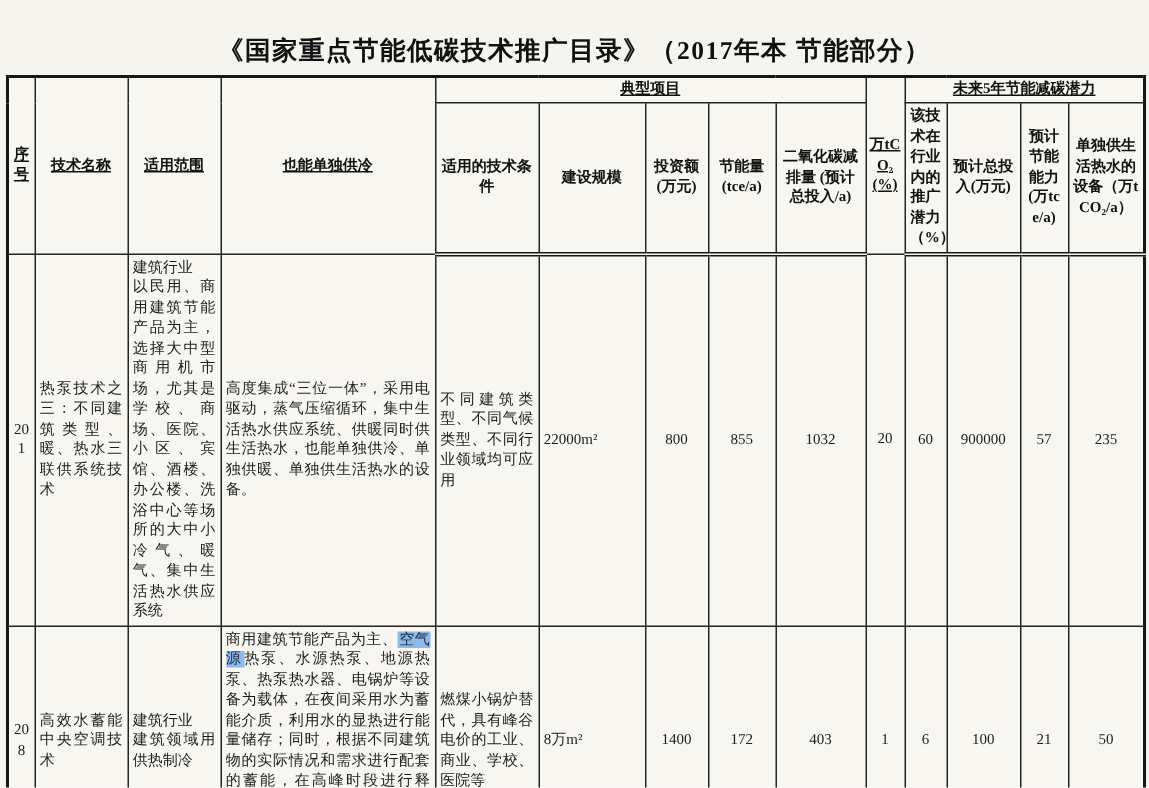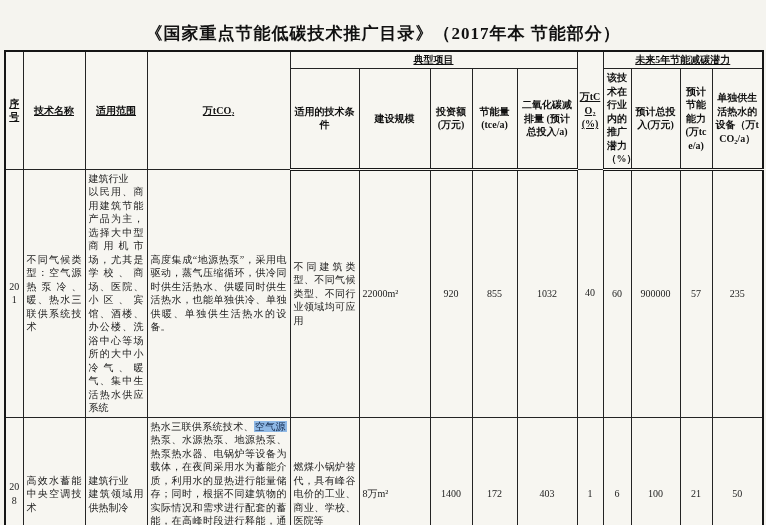--- a/index.html
+++ b/index.html
@@ -74,61 +74,61 @@
         <col style="width:28px">
         <col style="width:49px">
         <col style="width:32px">
         <col style="width:51px">
     </colgroup>
     <thead>
       <tr class="grouprow">
         <th rowspan="2">序号</th>
         <th rowspan="2">技术名称</th>
         <th rowspan="2">适用范围</th>
-        <th rowspan="2">万tCO₂</th>
+        <th rowspan="2">也能单独供冷</th>
         <th colspan="5">典型项目</th>
         <th rowspan="2">万tCO₂ (%)</th>
         <th colspan="4">未来5年节能减碳潜力</th>
       </tr>
       <tr class="colhead">
         <th>适用的技术条件</th>
         <th>建设规模</th>
         <th>投资额 (万元)</th>
         <th>节能量 (tce/a)</th>
         <th>二氧化碳减排量 (预计总投入/a)</th>
         <th>该技术在行业内的推广潜力（%）</th>
         <th>预计总投入(万元)</th>
         <th>预计节能能力(万tce/a)</th>
         <th>单独供生活热水的设备（万tCO₂/a）</th>
       </tr>
     </thead>
     <tbody>
       <tr class="r1">
         <td class="c">201</td>
-        <td class="j"><span>不同气候类型：空气源热泵冷、暖、热水三联供系统技术</span></td>
+        <td class="j"><span>热泵技术之三：不同建筑类型、暖、热水三联供系统技术</span></td>
         <td class="j prewrap">建筑行业
 以民用、商用建筑节能产品为主，选择大中型商用机市场，尤其是学校、商场、医院、小区、宾馆、酒楼、办公楼、洗浴中心等场所的大中小冷气、暖气、集中生活热水供应系统</td>
-        <td class="j"><span>高度集成“地源热泵”，采用电驱动，蒸气压缩循环，供冷同时供生活热水、供暖同时供生活热水，也能单独供冷、单独供暖、单独供生活热水的设备。</span></td>
+        <td class="j"><span>高度集成“三位一体”，采用电驱动，蒸气压缩循环，集中生活热水供应系统、供暖同时供生活热水，也能单独供冷、单独供暖、单独供生活热水的设备。</span></td>
         <td class="j">不同建筑类型、不同气候类型、不同行业领域均可应用</td>
         <td>22000m²</td>
-        <td class="c">920</td>
+        <td class="c">800</td>
         <td class="c">855</td>
         <td class="c">1032</td>
-        <td class="c">40</td>
+        <td class="c">20</td>
         <td class="c">60</td>
         <td class="c">900000</td>
         <td class="c">57</td>
         <td class="c">235</td>
       </tr>
       <tr class="r2">
         <td class="c">208</td>
         <td class="j"><span>高效水蓄能中央空调技术</span></td>
         <td class="j prewrap">建筑行业
 建筑领域用供热制冷</td>
-        <td class="j"><span>热水三联供系统技术、</span><span class="hl" style="background: rgb(143, 185, 230); color: rgb(18, 41, 77);">空气源</span><span>热泵、水源热泵、地源热泵、热泵热水器、电锅炉等设备为载体，在夜间采用水为蓄能介质，利用水的显热进行能量储存；同时，根据不同建筑物的实际情况和需求进行配套的蓄能，在高峰时段进行释能，通过实现电力移峰填谷而达到降低能耗、节省运行费用的目的。</span></td>
+        <td class="j"><span>商用建筑节能产品为主、</span><span class="hl" style="background: rgb(143, 185, 230); color: rgb(18, 41, 77);">空气源</span><span>热泵、水源热泵、地源热泵、热泵热水器、电锅炉等设备为载体，在夜间采用水为蓄能介质，利用水的显热进行能量储存；同时，根据不同建筑物的实际情况和需求进行配套的蓄能，在高峰时段进行释能，通过实现电力移峰填谷而达到降低能耗、节省运行费用的目的。</span></td>
         <td class="j">燃煤小锅炉替代，具有峰谷电价的工业、商业、学校、医院等</td>
         <td>8万m²</td>
         <td class="c">1400</td>
         <td class="c">172</td>
         <td class="c">403</td>
         <td class="c">1</td>
         <td class="c">6</td>
         <td class="c">100</td>
         <td class="c">21</td>
         <td class="c">50</td>

